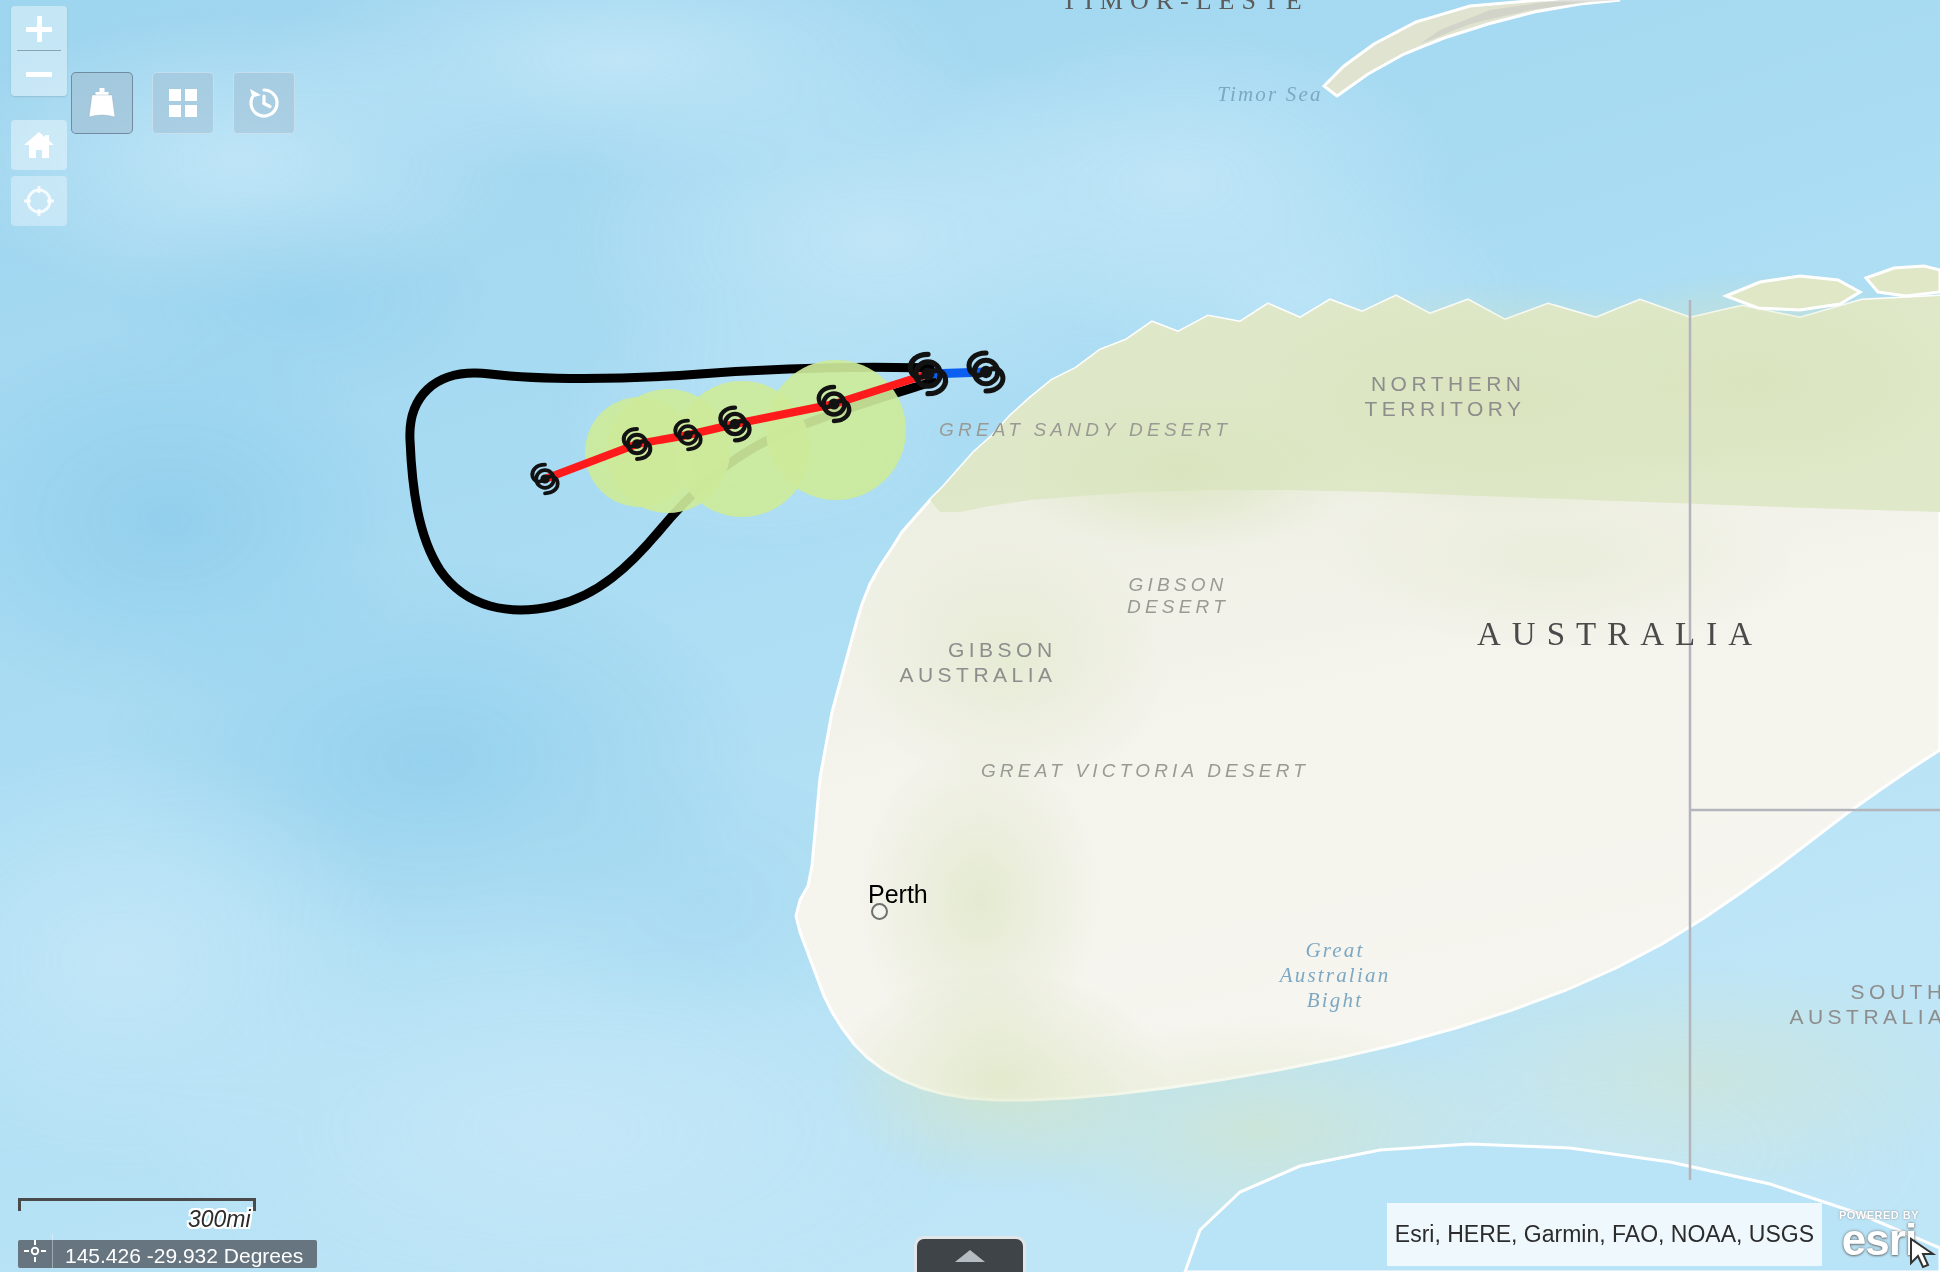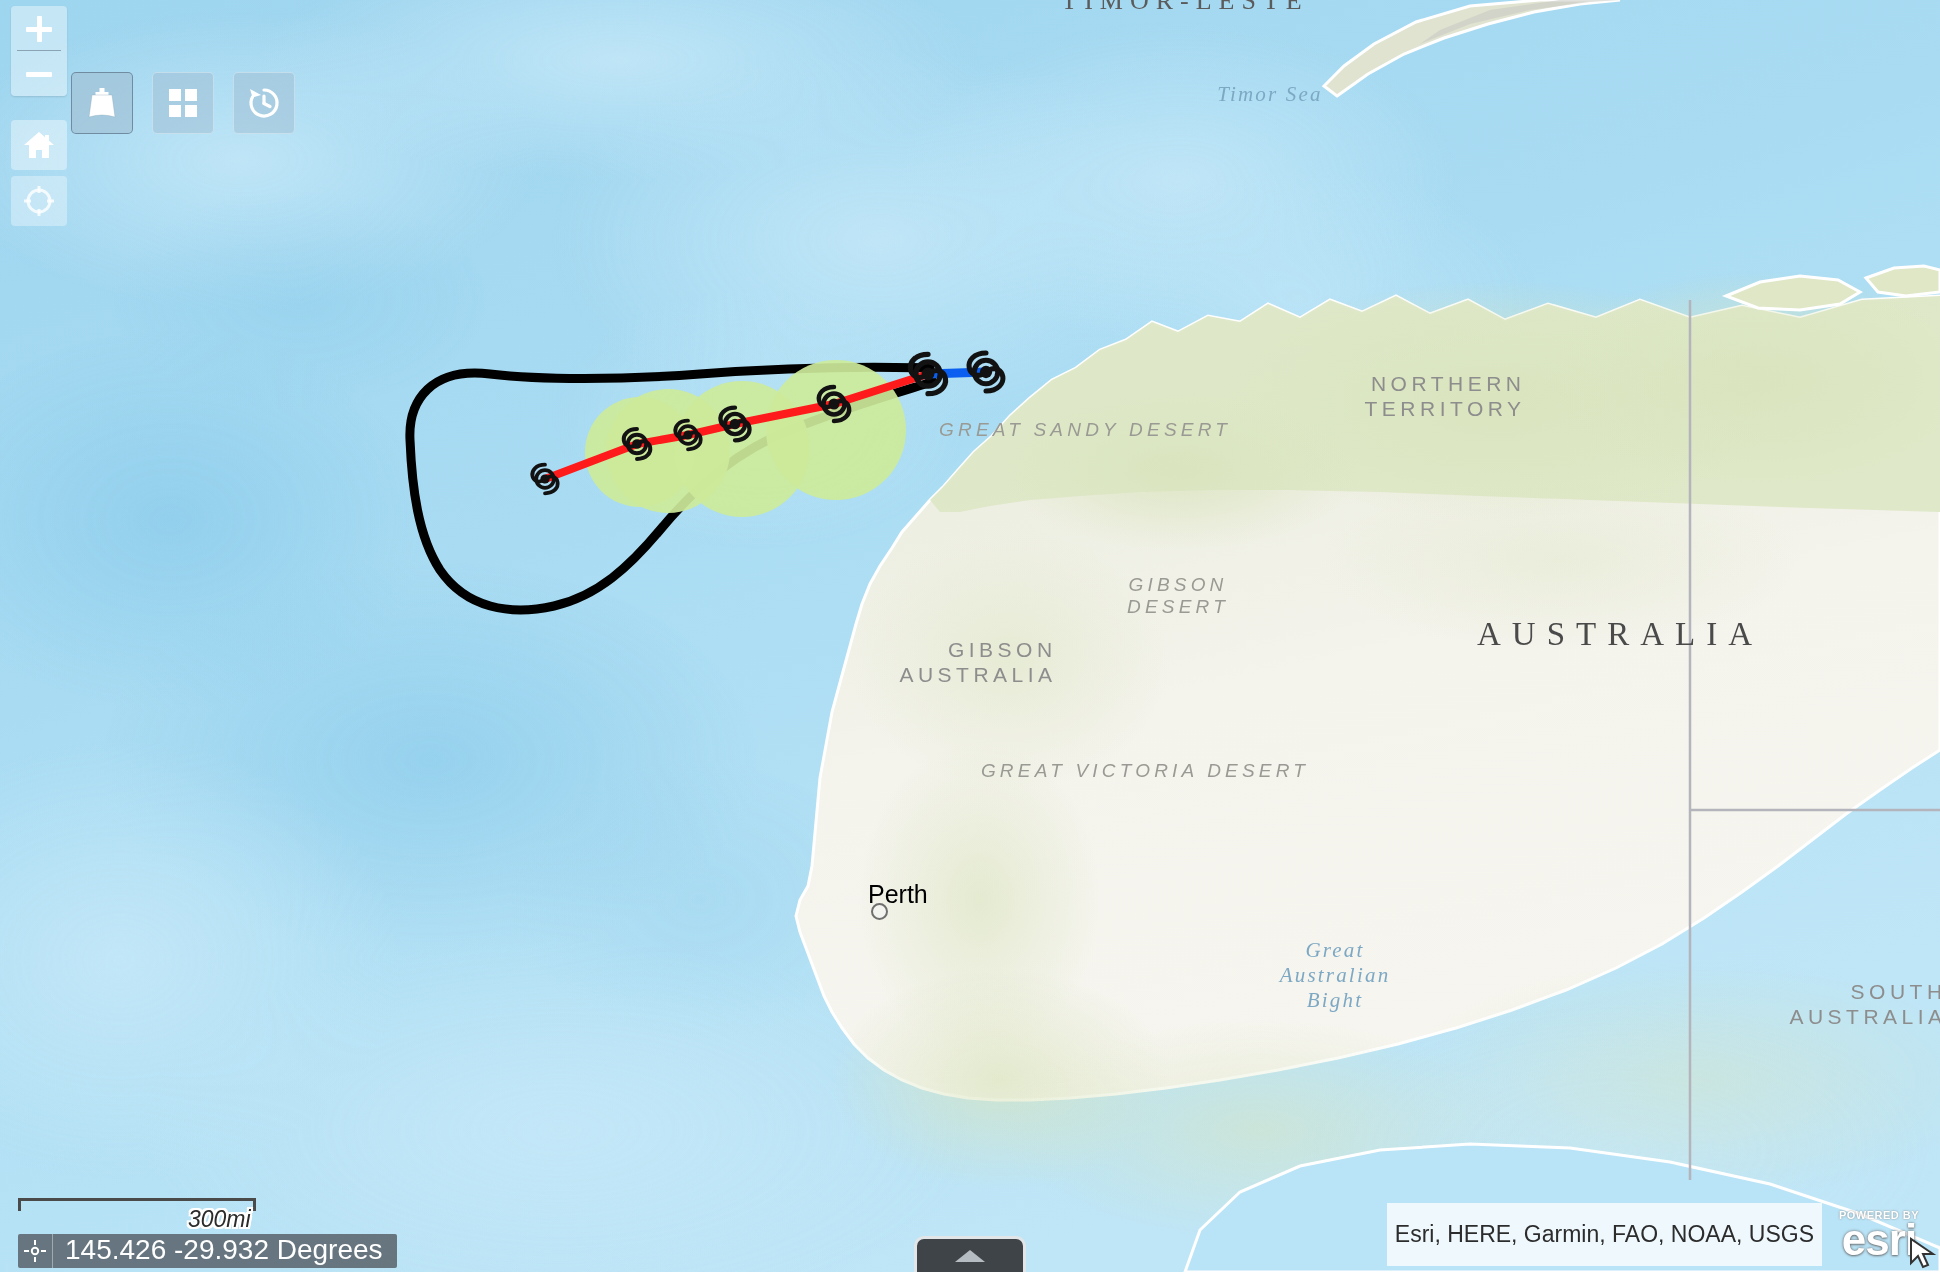--- a/index.html
+++ b/index.html
@@ -215,27 +215,27 @@
     font-family: "Liberation Sans", sans-serif;
     text-shadow: -2px 0 #fff, 0 2px #fff, 2px 0 #fff, 0 -2px #fff,
                  -2px -2px #fff, 2px 2px #fff, -2px 2px #fff, 2px -2px #fff;
     white-space: nowrap;
   }
 
   
   #coords-widget {
     position: absolute;
     left: 18px; bottom: 4px;
-    height: 34px;
+    height: 28px;
     background: rgba(89,99,107,0.86);
     border-radius: 2px;
     display: flex;
-    align-items: flex-start;
+    align-items: flex-end;
     color: #ffffff;
-    font-size: 28px;
+    font-size: 21px;
     font-family: "Liberation Sans", sans-serif;
   }
   #coords-icon {
     width: 34px; height: 34px;
     display: flex; align-items: center; justify-content: center;
     border-right: 1px solid rgba(255,255,255,0.38);
   }
   #coords-text { padding: 0 14px 0 12px; white-space: nowrap; }
 
   

